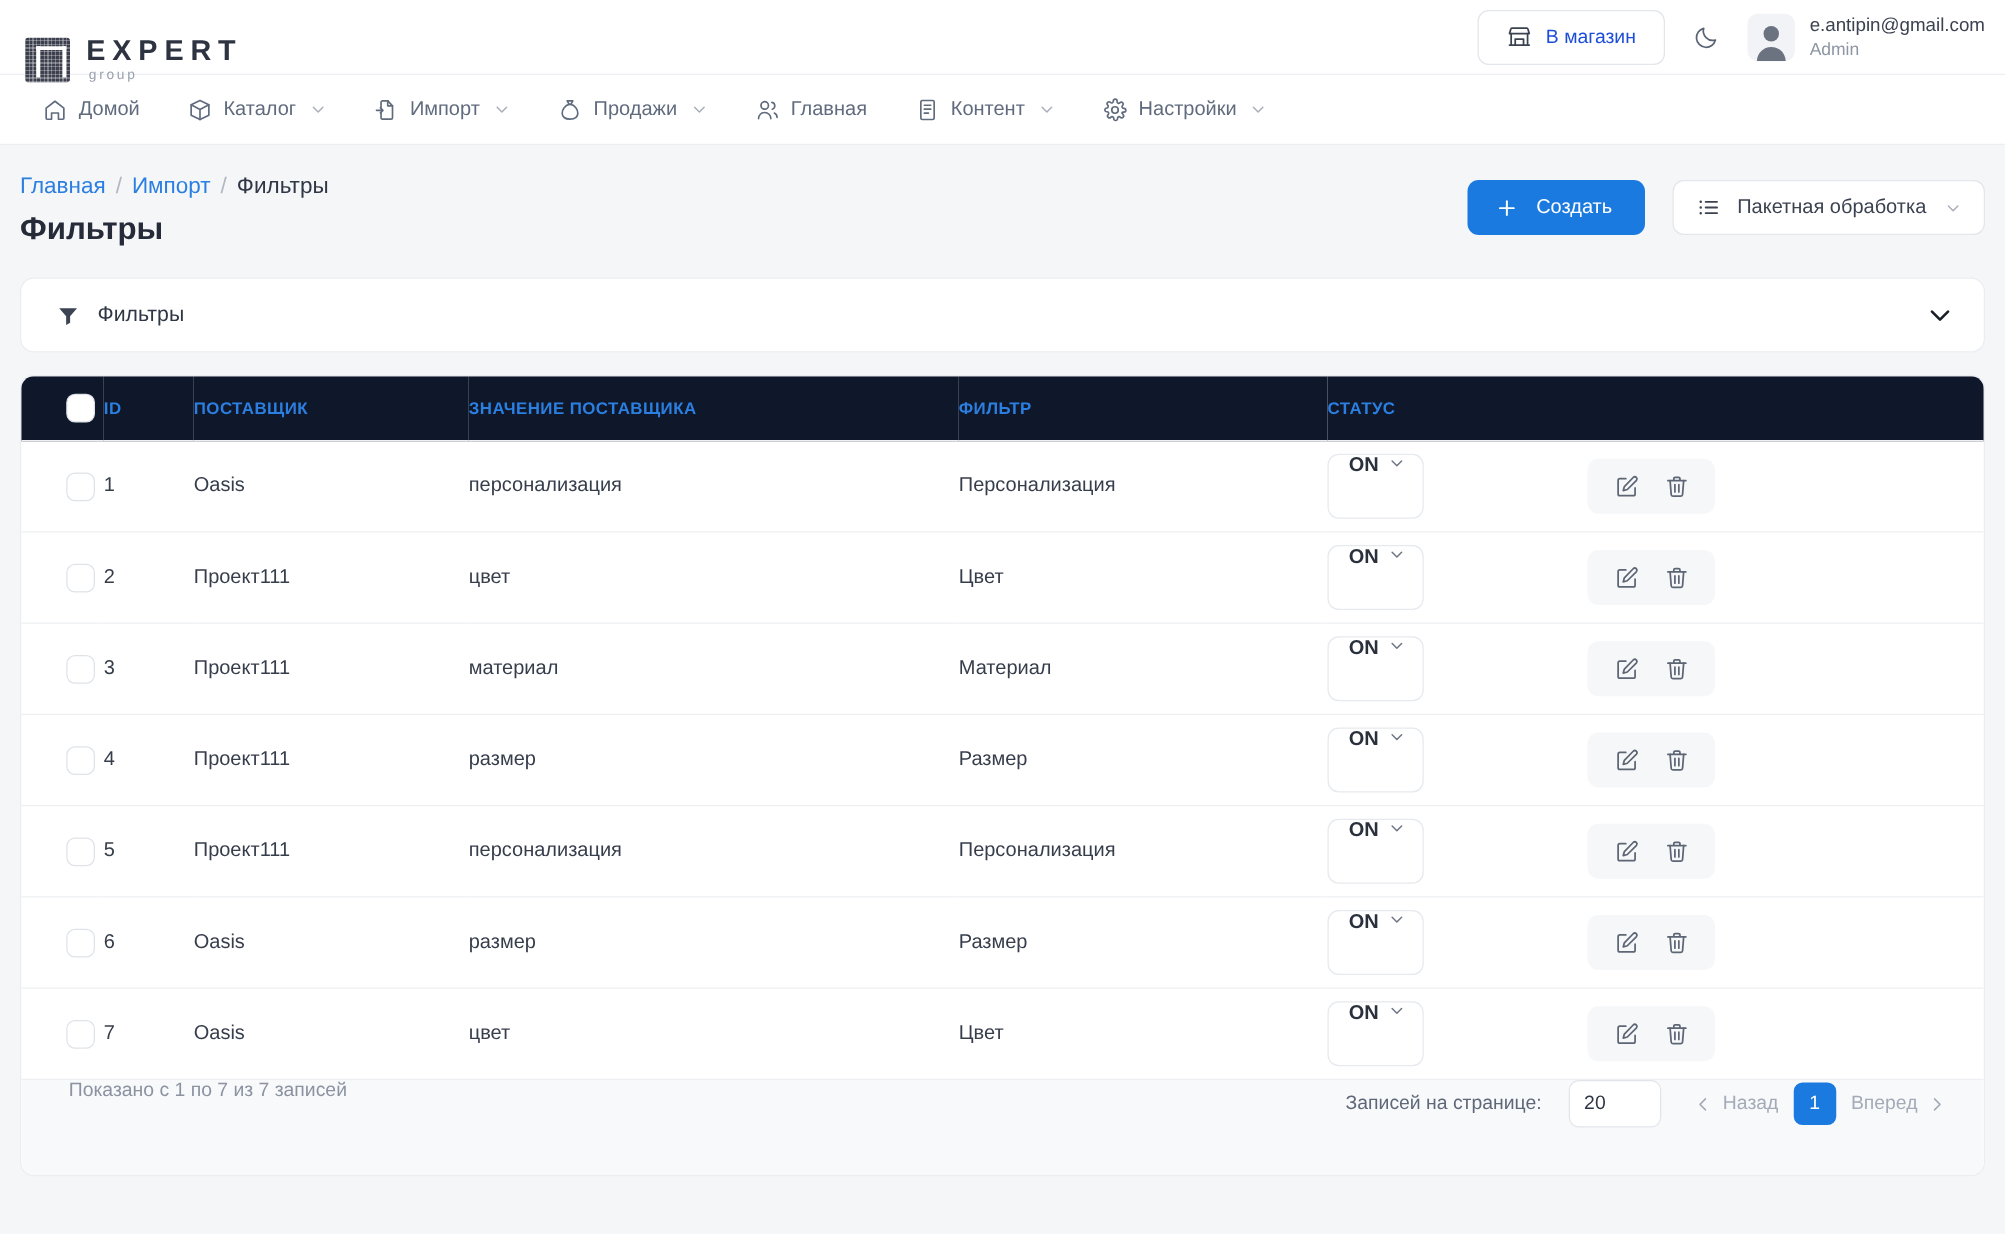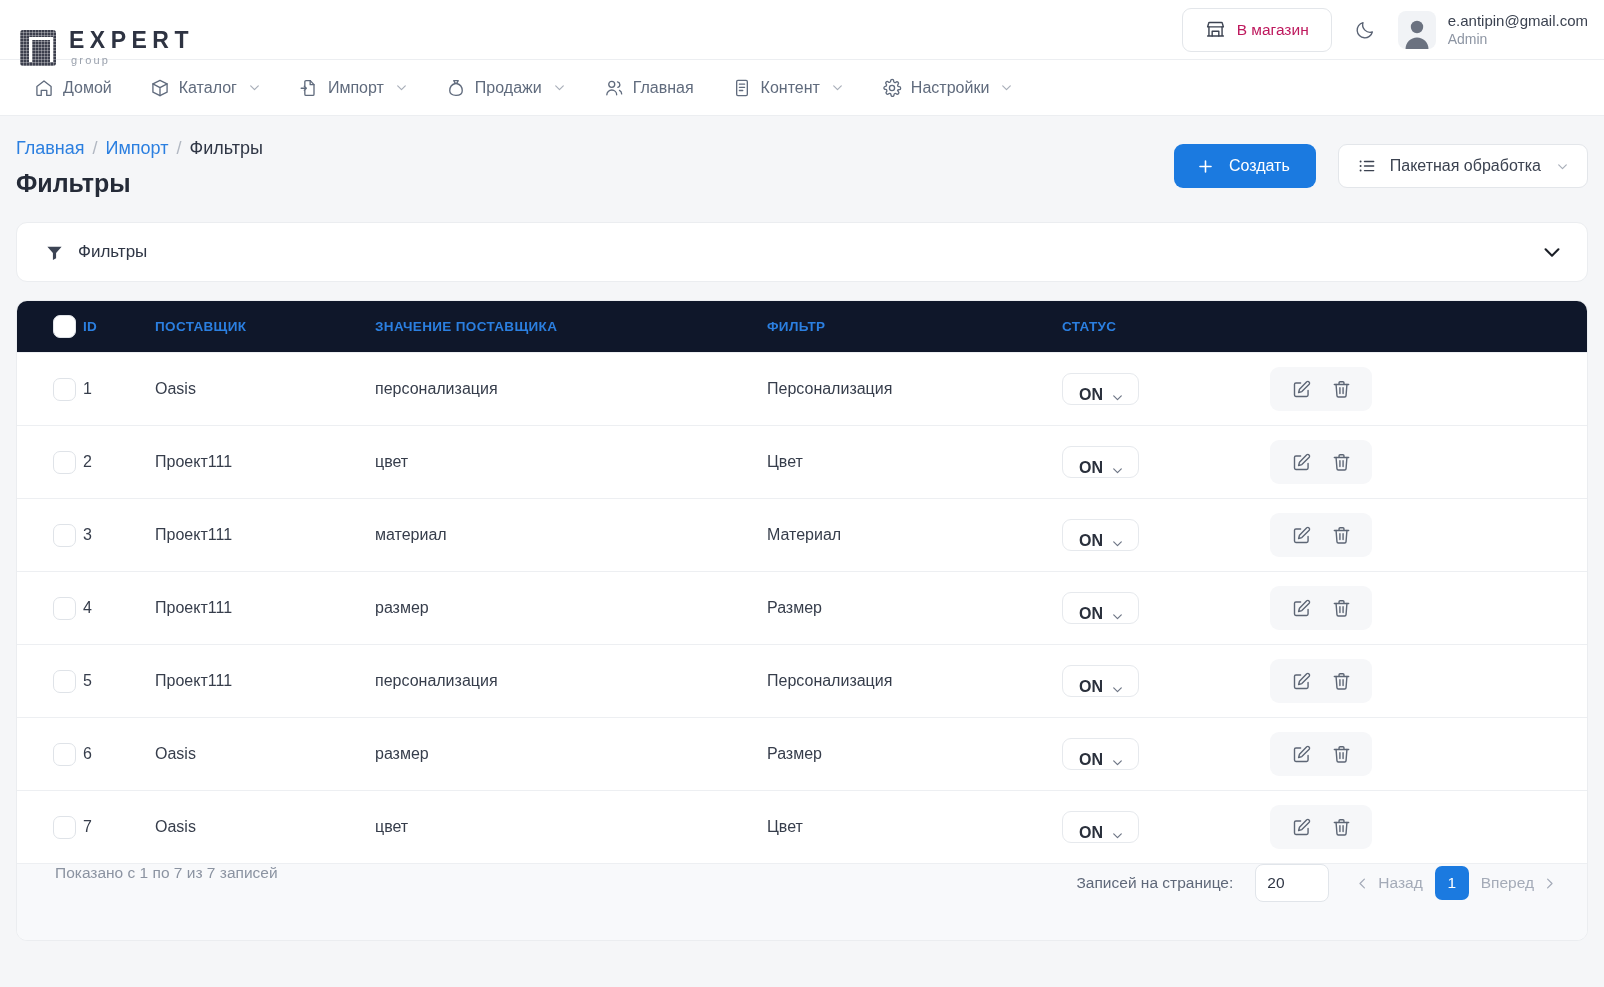--- a/index.html
+++ b/index.html
@@ -38,21 +38,21 @@
   }
   .brand-sub {
     font-size: 11px; letter-spacing: 2.2px; color: #9aa1ad; margin-top: 3px; margin-left: 2px;
   }
 
   .topbar-right { display: flex; align-items: center; gap: 18px; }
   .shop-btn {
     display: flex; align-items: center; gap: 11px;
     height: 44px; padding: 0 22px;
     background: #fff; border: 1px solid #e3e6ea; border-radius: 9px;
-    font-size: 15.5px; color: #be185d; cursor: pointer;
+    font-size: 15.5px; color: #1d4ed8; cursor: pointer;
   }
   .moon-btn {
     width: 30px; height: 30px; display:flex; align-items:center; justify-content:center;
     cursor: pointer; background: none; border: none;
   }
   .user-box { display: flex; align-items: center; gap: 12px; }
   .avatar {
     width: 38px; height: 38px; border-radius: 8px; background: #f1f3f6;
     display: flex; align-items: flex-end; justify-content: center; overflow: hidden;
   }
@@ -130,22 +130,22 @@
   .c-act   { width: auto; }
 
   .cb {
     width: 23px; height: 23px; border: 1px solid #dfe3e8;
     border-radius: 7px; background: #fff; cursor: pointer; display: block;
   }
   .cell-text { font-size: 16px; color: #363d4b; }
   .cell-id  { font-size: 16px; color: #363d4b; }
 
   .status-sel {
-    display: inline-flex; align-items: flex-end; gap: 8px;
-    height: 32px; padding: 0 14px 0 16px; min-width: 77px;
+    display: inline-flex; align-items: flex-start; gap: 8px;
+    height: 52px; padding: 0 14px 0 16px; min-width: 77px;
     border: 1px solid #e6e9ed; border-radius: 9px; background: #fff;
     font-size: 16px; font-weight: 600; color: #2a303c; cursor: pointer;
   }
   .act-group {
     display: inline-flex; align-items: center; gap: 14px;
     background: #f6f7f9; border-radius: 9px; padding: 9px 18px;
   }
   .act-btn {
     width: 26px; height: 26px; background: none; border: none;
     cursor: pointer; display: flex; align-items: center; justify-content: center;

